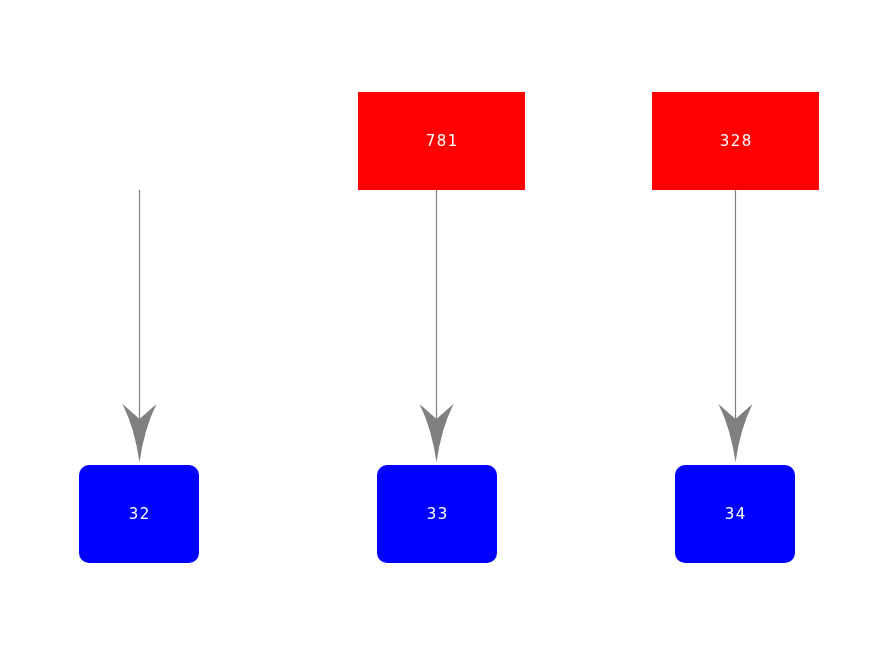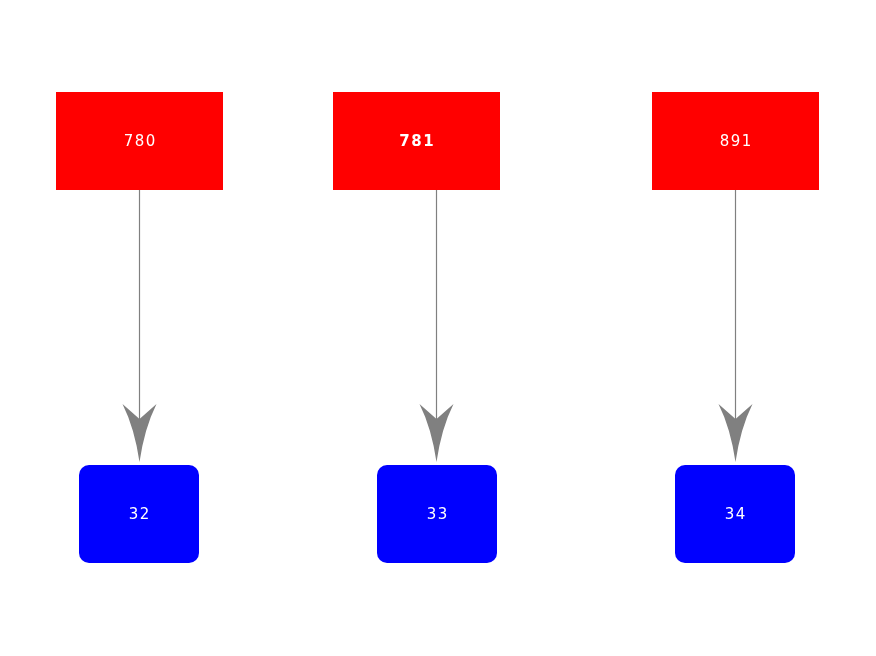--- a/index.html
+++ b/index.html
@@ -41,21 +41,21 @@
     background: #ff0000;
   }
   .node.target {
     width: 120px;
     height: 98px;
     top: 465px;
     background: #0000ff;
     border-radius: 10px;
   }
   .src-1 { left: 56px; }
-  .src-2 { left: 333px; font-weight: bold; }
+  .src-2 { left: 358px; }
   .src-3 { left: 652px; }
   .tgt-1 { left: 79px; }
   .tgt-2 { left: 377px; text-align: center; }
   .tgt-3 { left: 675px; text-align: right; }
 </style>
 </head>
 <body>
 
 <div class="canvas">
 
@@ -67,28 +67,25 @@
     <g>
       <line x1="436.5" y1="190" x2="436.5" y2="420" stroke="#808080" stroke-width="1.2"></line>
       <path d="M 419.5 404 Q 431.5 428 436.5 462 Q 441.5 428 453.5 404 L 436.5 419 Z" fill="#808080"></path>
     </g>
     <g>
       <line x1="735.5" y1="190" x2="735.5" y2="420" stroke="#808080" stroke-width="1.2"></line>
       <path d="M 718.5 404 Q 730.5 428 735.5 462 Q 740.5 428 752.5 404 L 735.5 419 Z" fill="#808080"></path>
     </g>
   </svg>
 
-  <div class="node source src-1">
-    <span>780</span>
-  </div>
   <div class="node source src-2">
     <span>781</span>
   </div>
   <div class="node source src-3">
-    <span>891</span>
+    <span>328</span>
   </div>
 
   <div class="node target tgt-1">
     <span>32</span>
   </div>
   <div class="node target tgt-2">
     <span>33</span>
   </div>
   <div class="node target tgt-3">
     <span>34</span>

